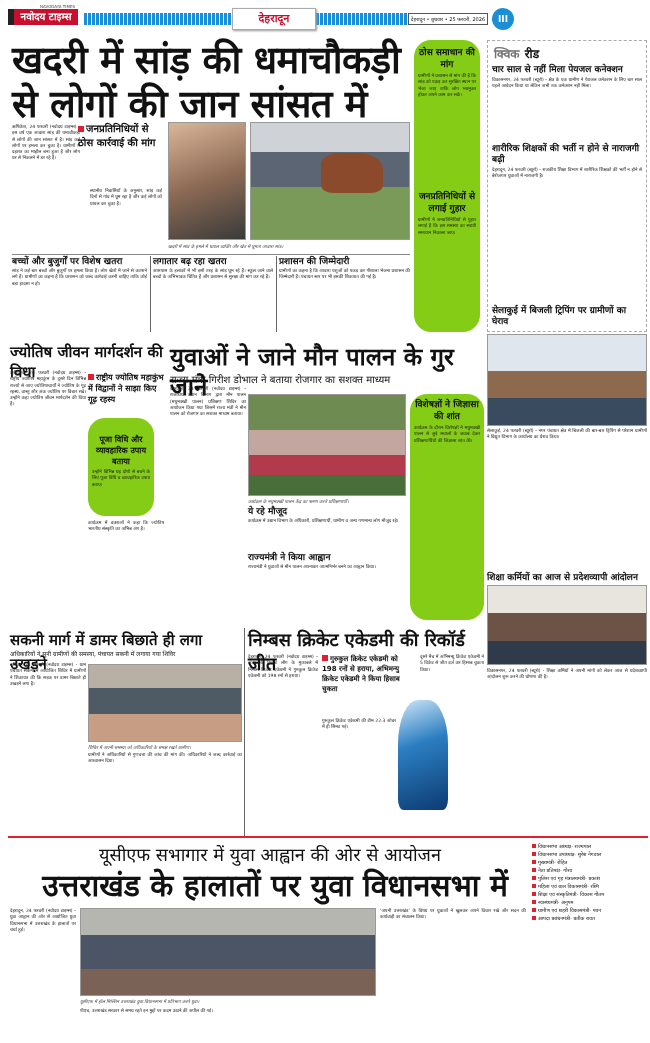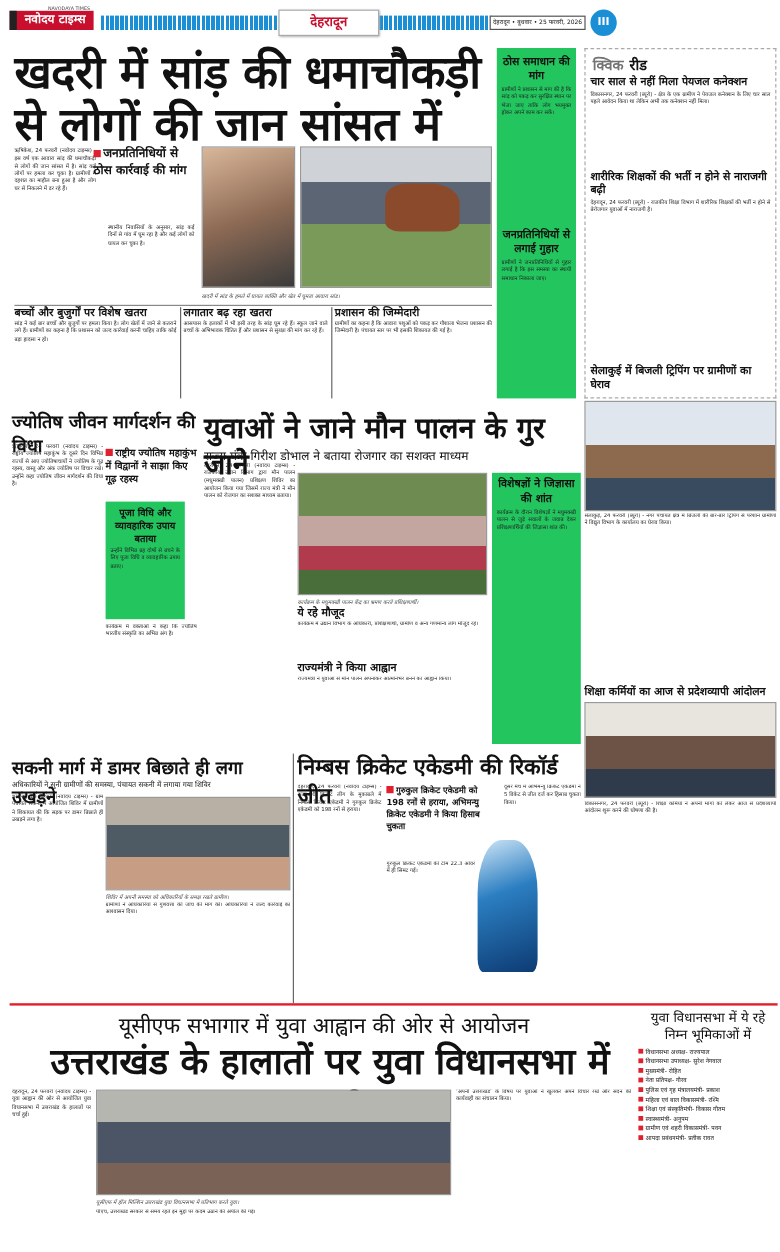--- a/index.html
+++ b/index.html
@@ -16,21 +16,21 @@
   
   .h-main { left: 12px; top: 38px; width: 395px; font-size: 38px; line-height: 44px; font-weight: bold; letter-spacing: -0.5px; }
   .txt { font-size: 4.5px; line-height: 6.3px; color: #222; text-align: justify; }
   .bullet { font-size: 10px; line-height: 14px; font-weight: bold; color: #111; }
   .bullet .sq { display: inline-block; width: 6px; height: 6px; background: #e0202e; margin-right: 2px; }
   .photo { background: linear-gradient(135deg, #b9a38a, #6a5a48 60%, #8a7d6a); border: 1px solid #999; }
   .caption { font-size: 4.5px; color: #444; font-style: italic; }
   .sub-h { font-size: 9px; font-weight: bold; text-align: left; line-height: 11px; }
   .vline { background: #666; width: 1px; }
   .hline { background: #888; height: 1px; }
-  .sidebox { background: #22c55e; border-radius: 0; }
+  .sidebox { background: #84cc16; border-radius: 17px; }
   .sb-title { font-size: 10px; font-weight: bold; text-align: center; line-height: 12px; }
   .quick { border: 1px dashed #aaa; }
   .quick-label { font-size: 12px; font-weight: bold; }
   .section-h { font-size: 9px; font-weight: bold; line-height: 11px; }
   .h2 { font-size: 25px; font-weight: bold; line-height: 30px; }
   .h3 { font-size: 19px; font-weight: bold; line-height: 24px; }
   .redrule { background: #e0202e; height: 2px; }
   .list-item { font-size: 5px; line-height: 8px; }
   .list-item .sq { display: inline-block; width: 4px; height: 4px; background: #e0202e; margin-right: 2px; }
   .player { background: linear-gradient(160deg, #cfe6f7, #2b7ec1 40%, #0d3b73); border-radius: 40% 40% 10% 10%; }
@@ -95,21 +95,21 @@
 <div class="abs section-h" style="left:487px;top:572px;width:160px">शिक्षा कर्मियों का आज से प्रदेशव्यापी आंदोलन</div>
 <div class="abs photo" style="left:487px;top:585px;width:160px;height:80px;background:linear-gradient(180deg,#e8e4de 0 35%,#6d5345 35% 70%,#2f3b4a 70%)"></div>
 <div class="abs txt" style="left:487px;top:668px;width:160px;height:90px;overflow:hidden"><span>विकासनगर, 24 फरवरी (ब्यूरो)</span> - शिक्षा कर्मियों ने अपनी मांगों को लेकर आज से प्रदेशव्यापी आंदोलन शुरू करने की घोषणा की है।</div>
 
 <div class="abs h3" style="left:10px;top:342px;width:160px;font-size:15px;line-height:20px">ज्योतिष जीवन मार्गदर्शन की विधा</div>
 <div class="abs txt" style="left:10px;top:370px;width:76px;height:228px;overflow:hidden"><span>ऋषिकेश, 24 फरवरी (नवोदय टाइम्स)</span> - राष्ट्रीय ज्योतिष महाकुंभ के दूसरे दिन विभिन्न राज्यों से आए ज्योतिषाचार्यों ने ज्योतिष के गूढ़ रहस्य, वास्तु और अंक ज्योतिष पर विचार रखे। उन्होंने कहा ज्योतिष जीवन मार्गदर्शन की विधा है।</div>
 <div class="abs" style="left:88px;top:372px;width:80px">
   <div class="bullet" style="font-size:8px;line-height:11px"><span class="sq"></span><span>राष्ट्रीय ज्योतिष महाकुंभ में विद्वानों ने साझा किए गूढ़ रहस्य</span></div>
 </div>
 <div class="abs sidebox" style="left:88px;top:418px;width:66px;height:98px">
-  <div class="sb-title" style="font-size:8px;line-height:11px;padding-top:4px">पूजा विधि और व्यावहारिक उपाय बताया</div>
+  <div class="sb-title" style="font-size:8px;line-height:11px;padding-top:16px">पूजा विधि और व्यावहारिक उपाय बताया</div>
   <div class="txt" style="padding:2px 4px">उन्होंने विभिन्न ग्रह दोषों से बचने के लिए पूजा विधि व व्यावहारिक उपाय बताए।</div>
 </div>
 <div class="abs txt" style="left:88px;top:520px;width:76px;height:78px;overflow:hidden">कार्यक्रम में वक्ताओं ने कहा कि ज्योतिष भारतीय संस्कृति का अभिन्न अंग है।</div>
 
 <div class="abs h2" style="left:170px;top:342px;width:300px;font-size:24px">युवाओं ने जाने मौन पालन के गुर जाने</div>
 <div class="abs" style="left:170px;top:372px;width:300px;font-size:10px">राज्य मंत्री गिरीश डोभाल ने बताया रोजगार का सशक्त माध्यम</div>
 <div class="abs txt" style="left:170px;top:386px;width:76px;height:212px;overflow:hidden"><span>देहरादून, 24 फरवरी (नवोदय टाइम्स)</span> - राजकीय उद्यान विभाग द्वारा मौन पालन (मधुमक्खी पालन) प्रशिक्षण शिविर का आयोजन किया गया जिसमें राज्य मंत्री ने मौन पालन को रोजगार का सशक्त माध्यम बताया।</div>
 <div class="abs photo" style="left:248px;top:394px;width:158px;height:102px;background:linear-gradient(180deg,#6e8c52 0 35%,#c4a6a0 35% 60%,#b23a4d 60% 80%,#4a6e3a 80%)"></div>
 <div class="abs caption" style="left:248px;top:498px;width:158px">कार्यक्रम के मधुमक्खी पालन केंद्र का भ्रमण करते प्रशिक्षणार्थी।</div>
 <div class="abs sub-h" style="left:248px;top:506px;width:158px">ये रहे मौजूद</div>
@@ -141,21 +141,20 @@
 <div class="abs redrule" style="left:8px;top:836px;width:640px"></div>
 
 <div class="abs" style="left:40px;top:842px;width:460px;text-align:center;font-size:18px;font-weight:normal">यूसीएफ सभागार में युवा आह्वान की ओर से आयोजन</div>
 <div class="abs" style="left:20px;top:866px;width:510px;text-align:center;font-size:30px;line-height:40px;font-weight:bold">उत्तराखंड के हालातों पर युवा विधानसभा में चर्चा</div>
 <div class="abs txt" style="left:10px;top:908px;width:66px;height:130px;overflow:hidden"><span>देहरादून, 24 फरवरी (नवोदय टाइम्स)</span> - युवा आह्वान की ओर से आयोजित युवा विधानसभा में उत्तराखंड के हालातों पर चर्चा हुई।</div>
 <div class="abs photo" style="left:80px;top:908px;width:296px;height:88px;background:linear-gradient(180deg,#b6b6b0 0 30%,#4c5565 30% 70%,#7a6356 70%)"></div>
 <div class="abs caption" style="left:80px;top:998px;width:296px">यूसीएफ में हॉल मिल्शिन उत्तराखंड युवा विधानसभा में प्रतिभाग करते युवा।</div>
 <div class="abs txt" style="left:80px;top:1008px;width:296px;height:28px;overflow:hidden">पीएच, उत्तराखंड सरकार से समय रहते इन मुद्दों पर कदम उठाने की अपील की गई।</div>
 <div class="abs txt" style="left:380px;top:908px;width:146px;height:130px;overflow:hidden">‘अपनी उत्तराखंड’ के विषय पर युवाओं ने खुलकर अपने विचार रखे और सदन की कार्यवाही का संचालन किया।</div>
 <div class="abs" style="left:532px;top:842px;width:116px">
-  <div style="font-size:11px;line-height:14px;text-align:center;margin-bottom:3px">युवा विधानसभा में ये रहे निम्न भूमिकाओं में</div>
   <div class="list-item"><span class="sq"></span><span>विधानसभा अध्यक्ष- राज्यपाल</span></div>
   <div class="list-item"><span class="sq"></span><span>विधानसभा उपाध्यक्ष- सुरेश नेगवाल</span></div>
   <div class="list-item"><span class="sq"></span><span>मुख्यमंत्री- रोहित</span></div>
   <div class="list-item"><span class="sq"></span><span>नेता प्रतिपक्ष- गौरव</span></div>
   <div class="list-item"><span class="sq"></span><span>पुलिस एवं गृह मंत्रालयमंत्री- प्रकाश</span></div>
   <div class="list-item"><span class="sq"></span><span>महिला एवं बाल विकासमंत्री- रश्मि</span></div>
   <div class="list-item"><span class="sq"></span><span>शिक्षा एवं संस्कृतिमंत्री- विकास गौतम</span></div>
   <div class="list-item"><span class="sq"></span><span>स्वास्थ्यमंत्री- अनुपम</span></div>
   <div class="list-item"><span class="sq"></span><span>ग्रामीण एवं शहरी विकासमंत्री- पवन</span></div>
   <div class="list-item"><span class="sq"></span><span>आपदा प्रबंधनमंत्री- प्रतीक रावत</span></div>

